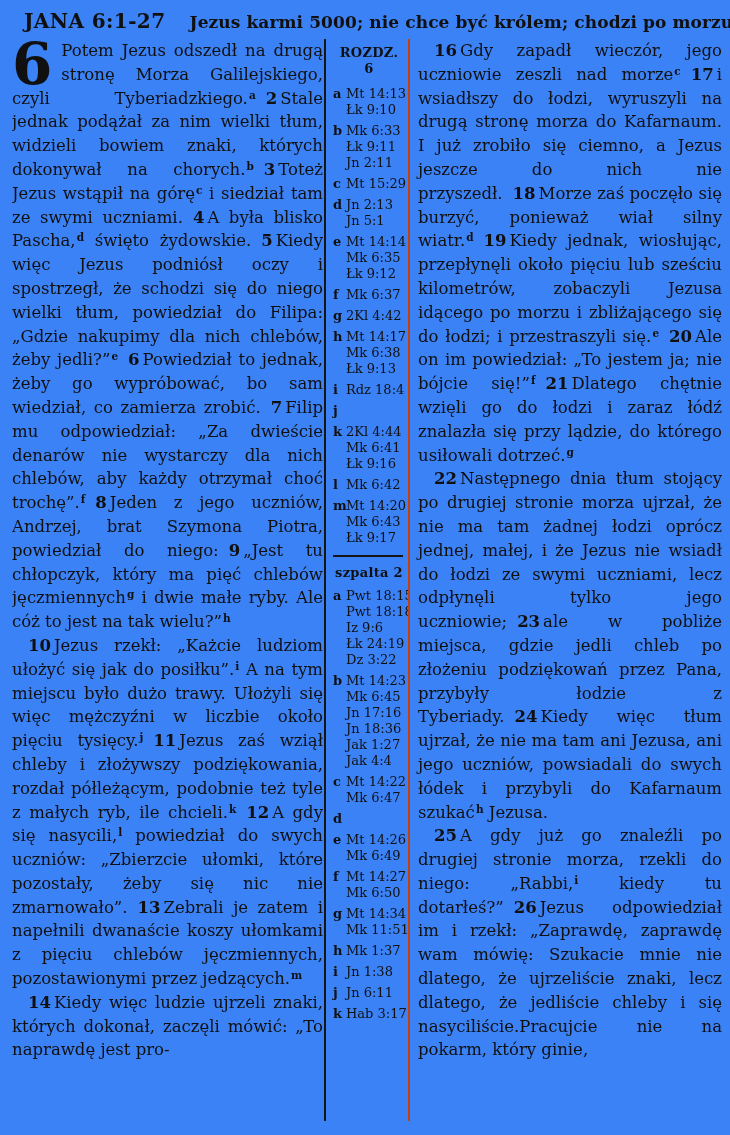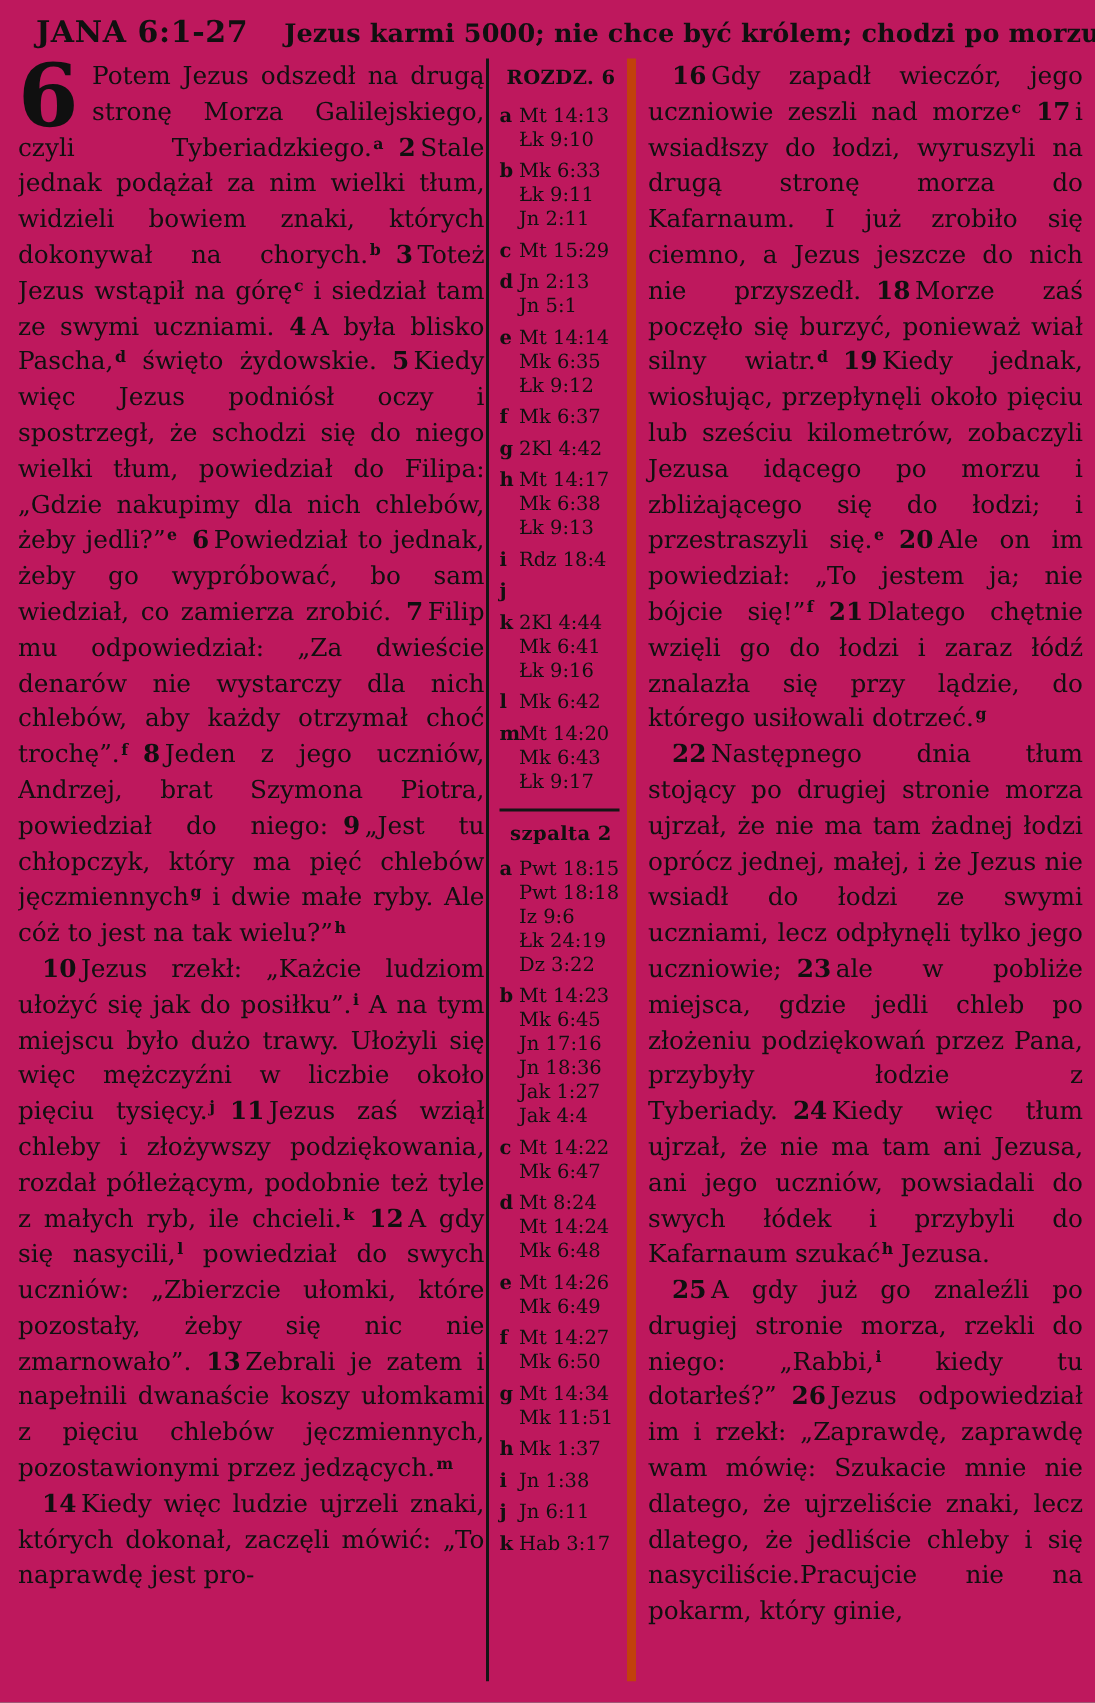--- a/index.html
+++ b/index.html
@@ -1,17 +1,17 @@
 <!DOCTYPE html>
 <html lang="pl"><head>
 <meta charset="utf-8">
 <style>
   html,body{margin:0;padding:0;background:#888;}
   .page{
-    width:730px;height:1135px;margin:0 auto;background:#be185d;color:#101010;
+    width:730px;height:1135px;margin:0 auto;background:#3b82f6;color:#101010;
     font-family:"DejaVu Serif","Liberation Serif",serif;
     overflow:hidden;box-sizing:border-box;
   }
   
   .hdr{
     display:flex;align-items:baseline;white-space:nowrap;
     padding:9px 16px 2px 24px;box-sizing:border-box;
   }
   .hdr .passage{font-size:20px;font-weight:bold;letter-spacing:.4px;}
   .hdr .summary{font-size:17px;font-weight:bold;margin-left:24px;flex:1;letter-spacing:.1px;}
@@ -34,22 +34,22 @@
   sup.fn{
     font-size:10.5px;font-weight:bold;line-height:0;
     vertical-align:5px;padding-left:1px;
   }
   .dropcap{
     float:left;font-size:58px;line-height:44px;font-weight:bold;
     margin:3px 9px 0 0;
   }
   
   .ref-col{
-    width:100px;flex:none;box-sizing:border-box;
-    border-left:2px solid #151515;border-right:6px solid #c2410c;
+    width:86px;flex:none;box-sizing:border-box;
+    border-left:2px solid #151515;border-right:2px solid #c2410c;
     padding:5px 3px 0 7px;margin-left:1px;
     font-size:13px;line-height:16px;overflow:hidden;
   }
   .ref-head{font-weight:bold;text-align:center;margin:1px 0 9px 0;letter-spacing:.3px;}
   .ref-head.szpalta{margin:4px 0 7px 0;}
   .ref-group{display:flex;margin-bottom:5px;}
   .ref-letter{font-weight:bold;width:13px;flex:none;}
   .ref-lines{flex:1;}
   .ref-lines .cit{white-space:nowrap;}
   .ref-divider{border:none;border-top:2px solid #151515;margin:9px 2px 8px 0;}
@@ -190,25 +190,20 @@
           </div>
           <div class="ref-group">
             <span class="ref-letter">c</span>
             <div class="ref-lines">
               <div class="cit">Mt 14:22</div>
               <div class="cit">Mk 6:47</div>
             </div>
           </div>
           <div class="ref-group">
             <span class="ref-letter">d</span>
-            <div class="ref-lines">
-              <div class="cit">Mt 8:24</div>
-              <div class="cit">Mt 14:24</div>
-              <div class="cit">Mk 6:48</div>
-            </div>
           </div>
           <div class="ref-group">
             <span class="ref-letter">e</span>
             <div class="ref-lines">
               <div class="cit">Mt 14:26</div>
               <div class="cit">Mk 6:49</div>
             </div>
           </div>
           <div class="ref-group">
             <span class="ref-letter">f</span>

